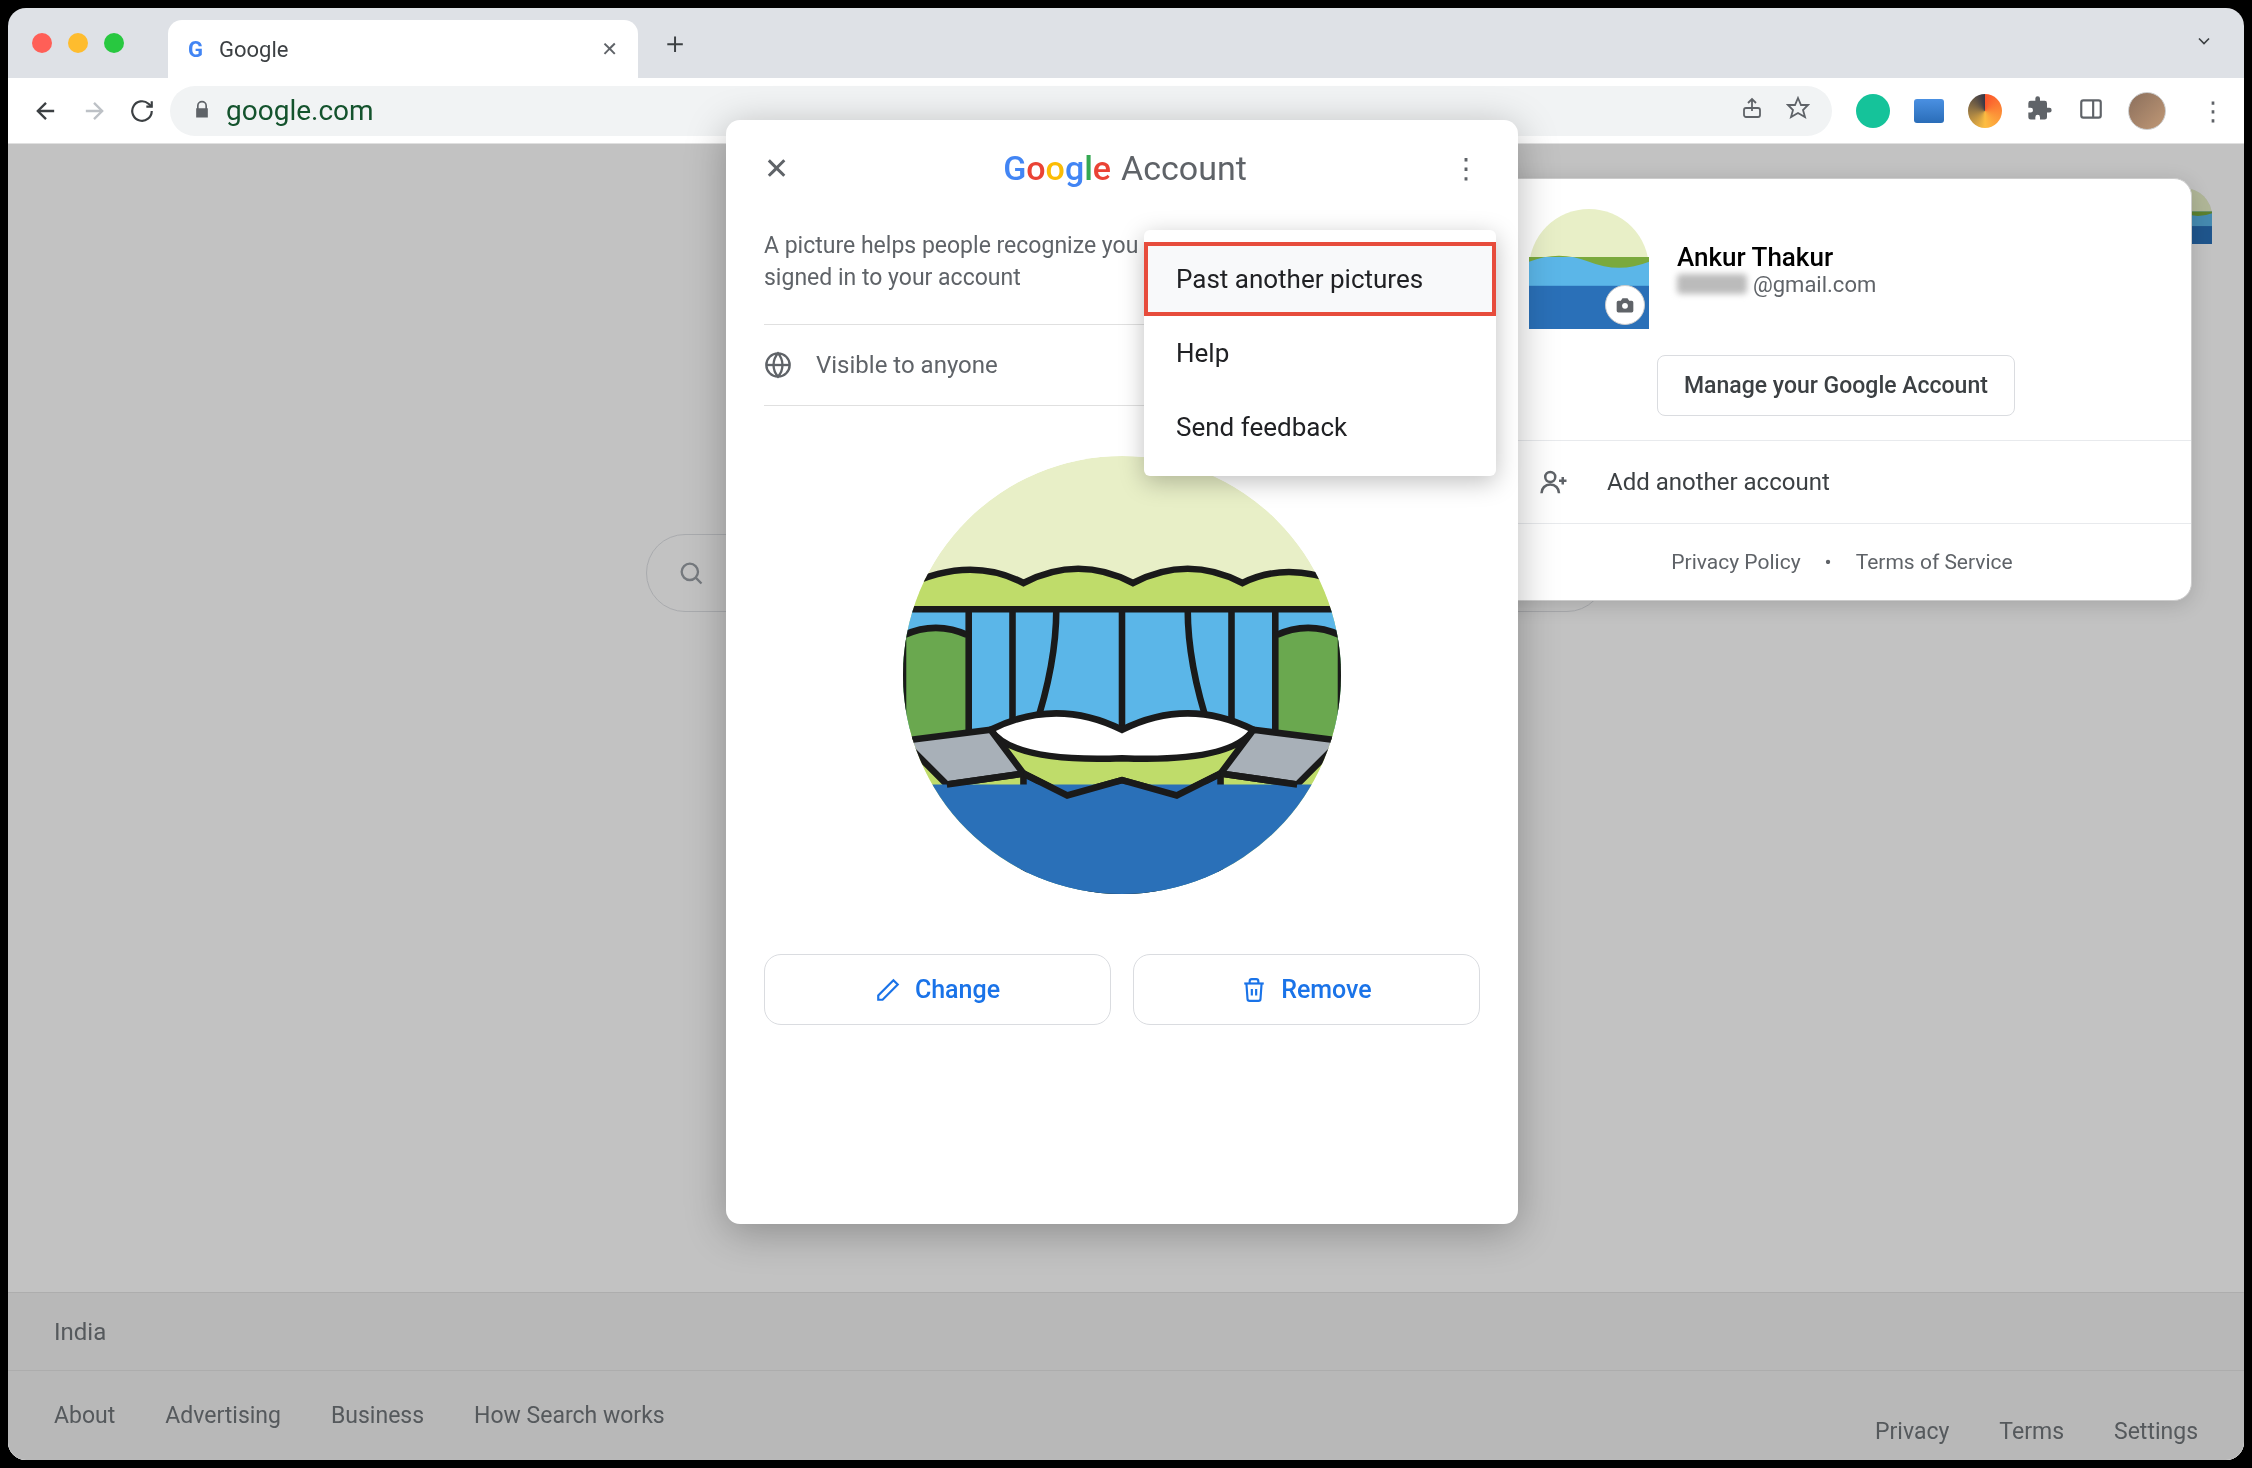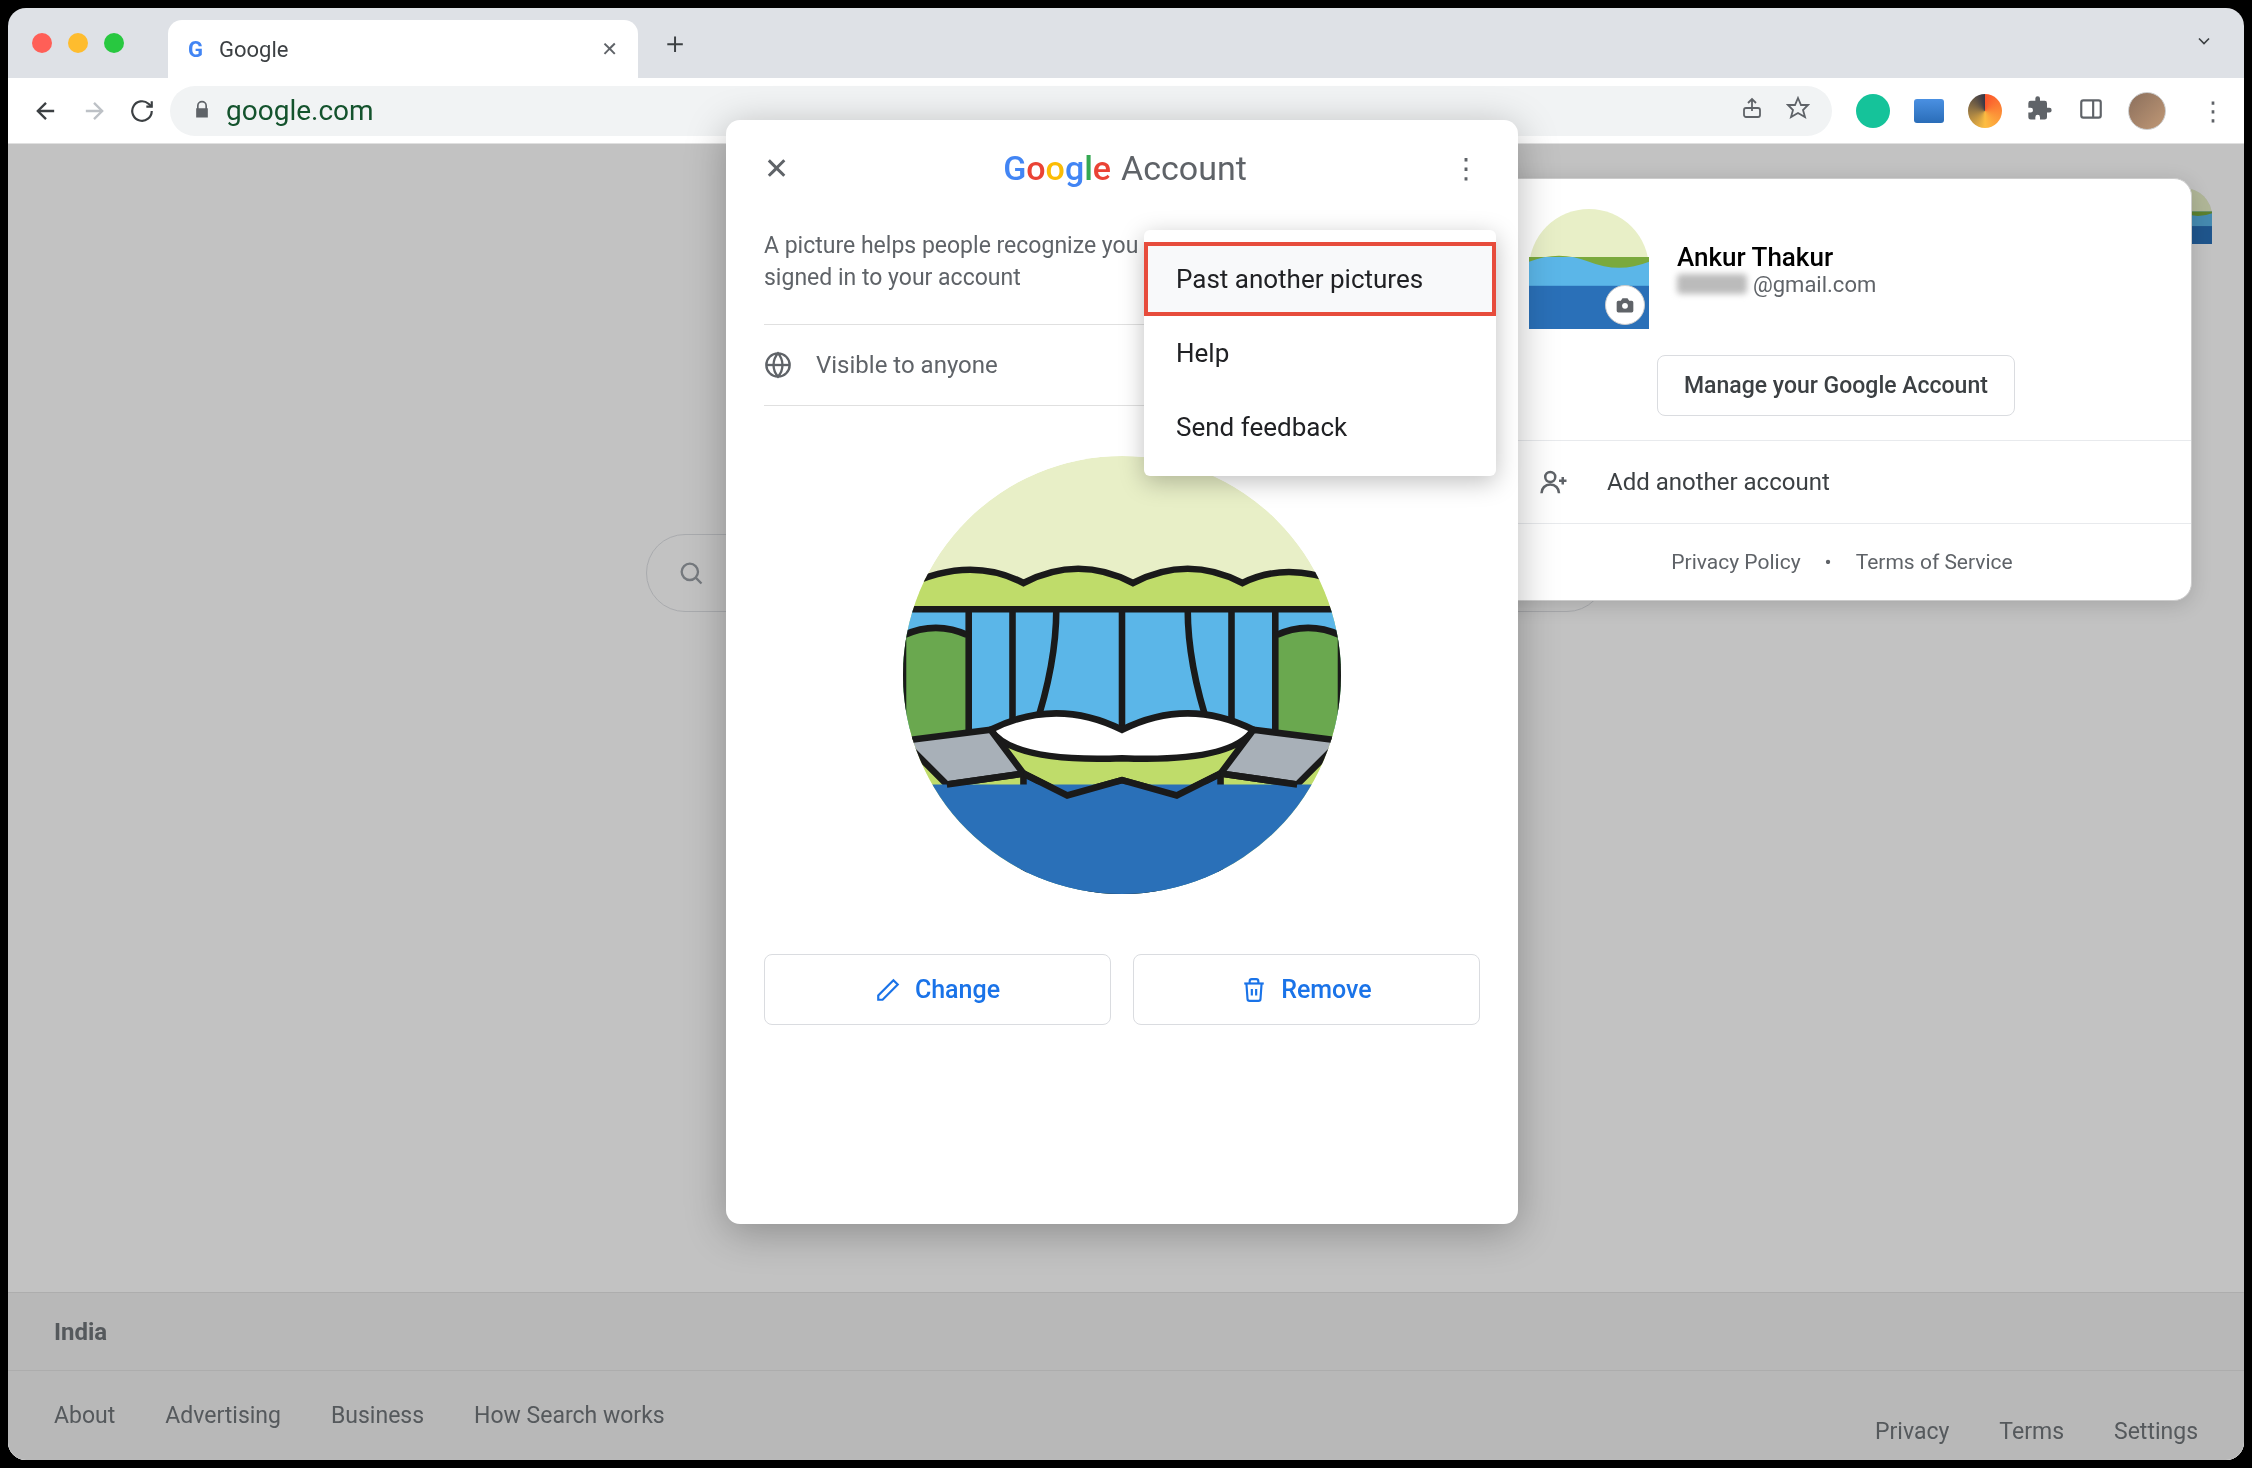--- a/index.html
+++ b/index.html
@@ -102,21 +102,21 @@
     display:flex;align-items:center;padding:0 30px;
   }
   .btns-row {
     position:absolute; top: 630px; left:50%; transform:translateX(-50%);
     font-size: 22px; color:#3c4043;
   }
   .footer-top {
     position:absolute; bottom: 90px; left:0;right:0; height: 78px;
     background:#f2f2f2; border-top:1px solid #e4e4e4;
     padding: 8px 46px; display:flex;align-items:center;
-    font-size:24px;color:#70757a;font-weight:bold;
+    font-size:24px;color:#70757a;
   }
   .footer-bot {
     position:absolute; bottom:0; left:0;right:0; height:90px;
     background:#f2f2f2; border-top:1px solid #e4e4e4;
     padding: 0 46px; display:flex;align-items:center;
     font-size:23px;color:#70757a;gap:50px;
   }
   .footer-bot .right { margin-left:auto; display:flex; gap:50px;margin-top:32px; }
 
   
@@ -159,21 +159,21 @@
   .section-title { font-size: 34px; color:#202124; margin-top:10px;}
   .section-desc { font-size: 23px; color:#5f6368; margin-top: 14px; line-height:1.4;}
   .visibility-row { display:flex;gap:24px;padding:26px 0;border-top:1px solid #e0e0e0;border-bottom:1px solid #e0e0e0;margin-top:30px;font-size:24px;color:#5f6368;}
   .vis-arrow { margin-left:auto;color:#5f6368;}
   .big-avatar {
     width: 438px;height:438px;border-radius:50%;
     margin: 50px auto 0; overflow:hidden;
   }
   .modal-actions { display:flex; gap:22px; margin-top:60px; }
   .action-btn {
-    flex:1; border:1px solid #dadce0; border-radius:8px;
+    flex:1; border:1px solid #dadce0; border-radius:17px;
     padding: 20px 0; display:flex;align-items:center;justify-content:center;gap:14px;
     font-size:25px;color:#1a73e8;font-weight:500;
   }
 
   
   .dropdown {
     position:absolute; top:222px; left:1136px;
     width: 352px;
     background:#fff;border-radius:6px;
     box-shadow: 0 6px 24px rgba(0,0,0,0.25);

